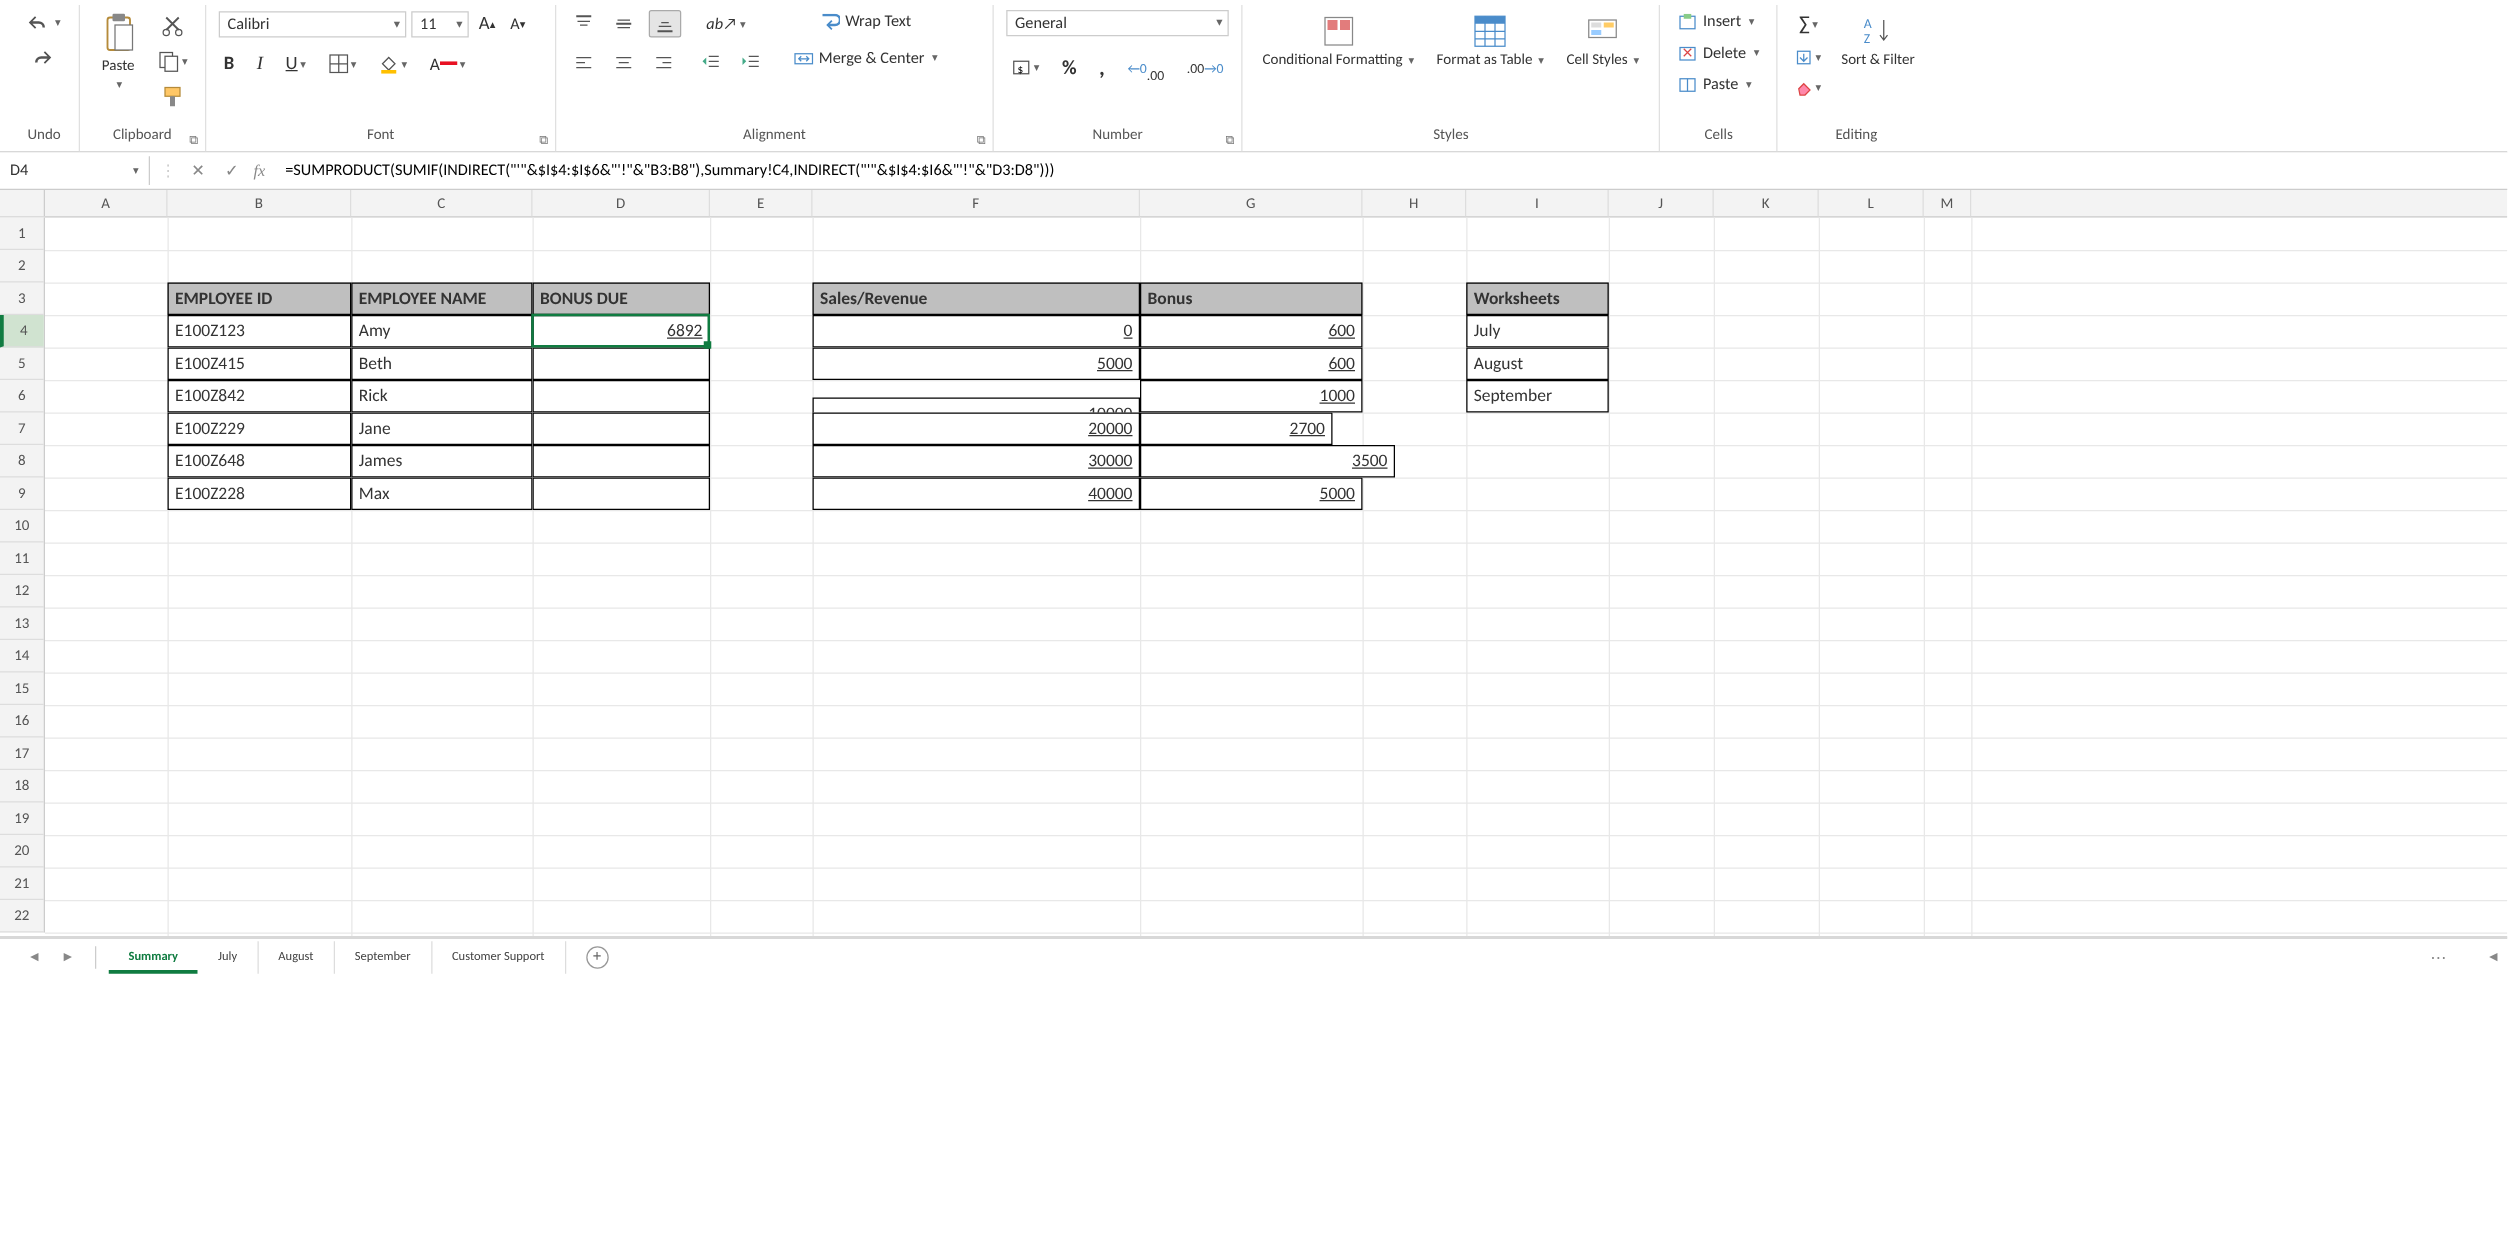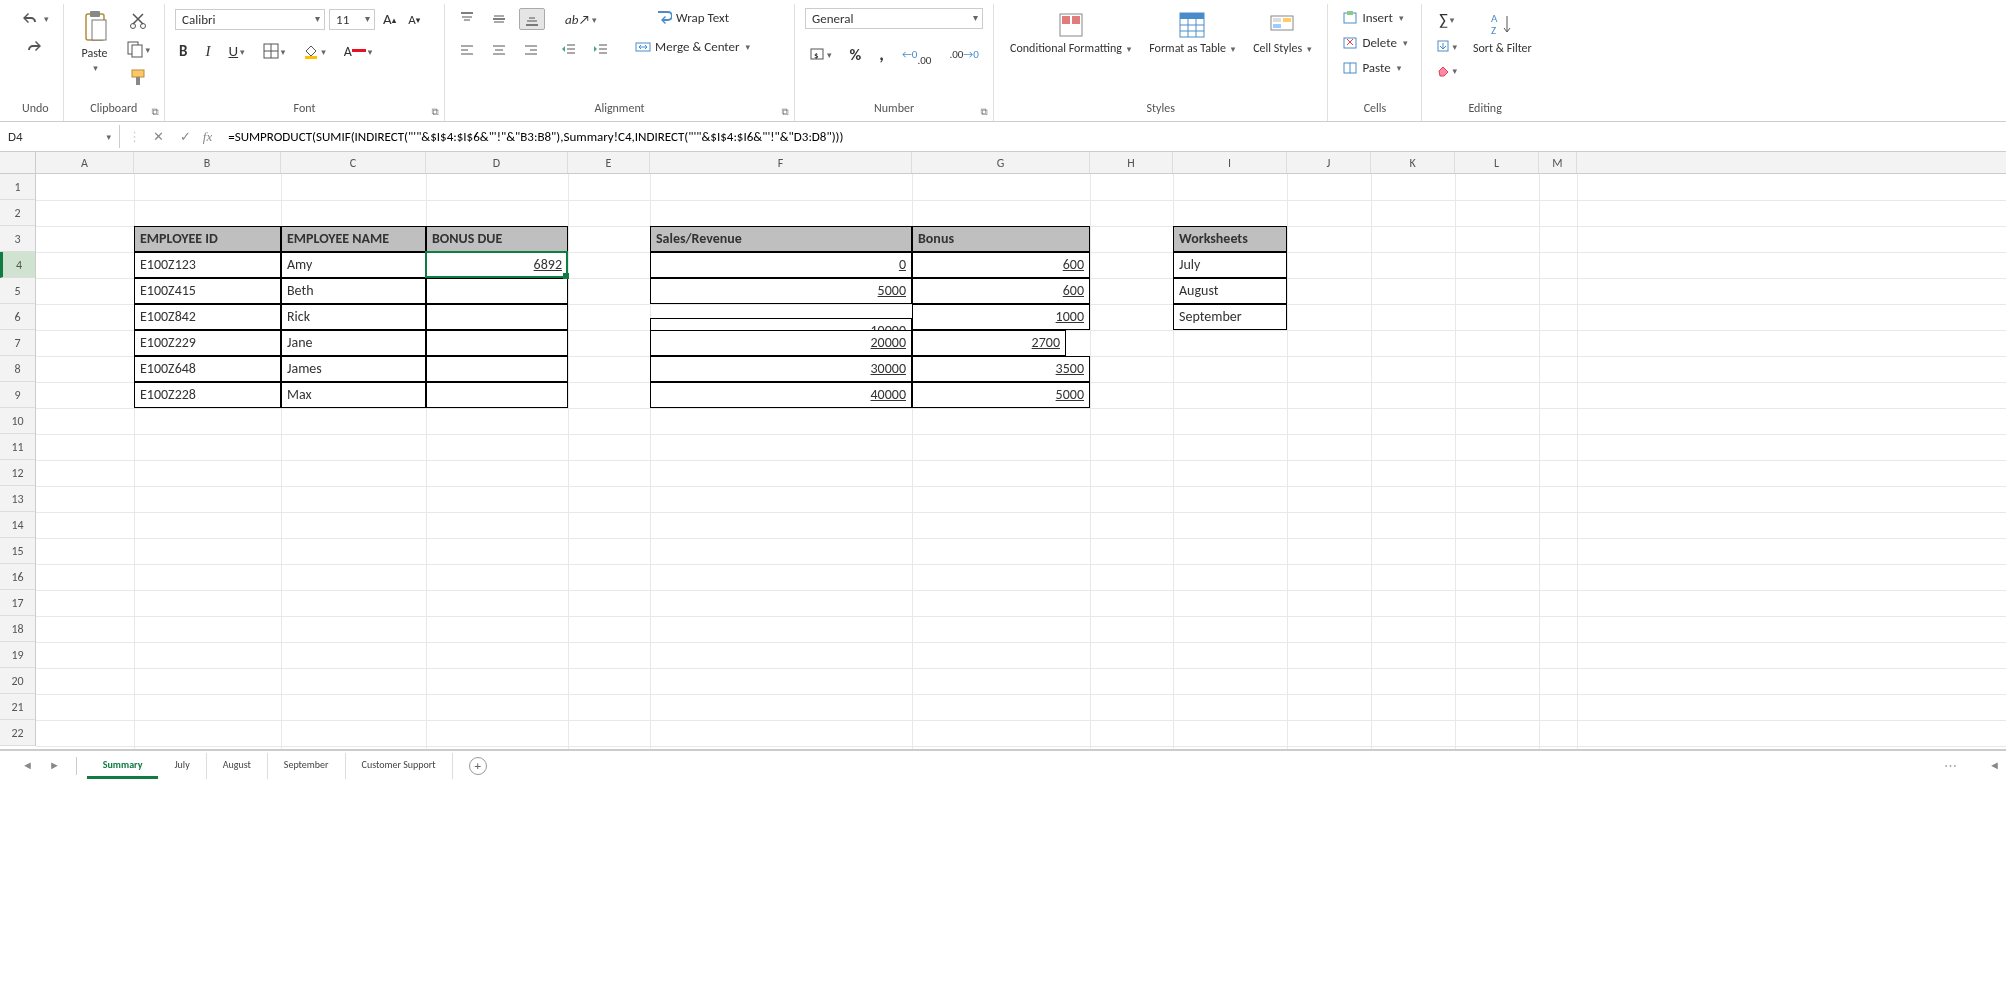--- a/index.html
+++ b/index.html
@@ -490,21 +490,21 @@
       <div class="cell tbl-head" style="left: 876px; top: 52px; width: 178px;">Bonus</div>
       <div class="cell tbl-cell num" style="left: 614px; top: 78px; width: 262px;">0</div>
       <div class="cell tbl-cell num" style="left: 876px; top: 78px; width: 178px;">600</div>
       <div class="cell tbl-cell num" style="left: 614px; top: 104px; width: 262px;">5000</div>
       <div class="cell tbl-cell num" style="left: 876px; top: 104px; width: 178px;">600</div>
       <div class="cell tbl-cell num" style="left: 614px; top: 144px; width: 262px; padding-left: 12px;">10000</div>
       <div class="cell tbl-cell num" style="left: 876px; top: 130px; width: 178px;">1000</div>
       <div class="cell tbl-cell num" style="left: 614px; top: 156px; width: 262px;">20000</div>
       <div class="cell tbl-cell num" style="left: 876px; top: 156px; width: 154px; text-align: right;">2700</div>
       <div class="cell tbl-cell num" style="left: 614px; top: 182px; width: 262px;">30000</div>
-      <div class="cell tbl-cell num" style="left: 876px; top: 182px; width: 178px;">3500</div>
+      <div class="cell tbl-cell num" style="left: 876px; top: 182px; width: 204px;">3500</div>
       <div class="cell tbl-cell num" style="left: 614px; top: 208px; width: 262px;">40000</div>
       <div class="cell tbl-cell num" style="left: 876px; top: 208px; width: 178px;">5000</div>
       <div class="cell tbl-head" style="left: 1137px; top: 52px; width: 114px;">Worksheets</div>
       <div class="cell tbl-cell" style="left: 1137px; top: 78px; width: 114px;">July</div>
       <div class="cell tbl-cell" style="left: 1137px; top: 104px; width: 114px;">August</div>
       <div class="cell tbl-cell" style="left: 1137px; top: 130px; width: 114px;">September</div>
       <div class="active-cell" style="left: 389px; top: 77px; width: 143px; height: 27px;">
         <div class="fill-handle"></div>
       </div>
     </div>

